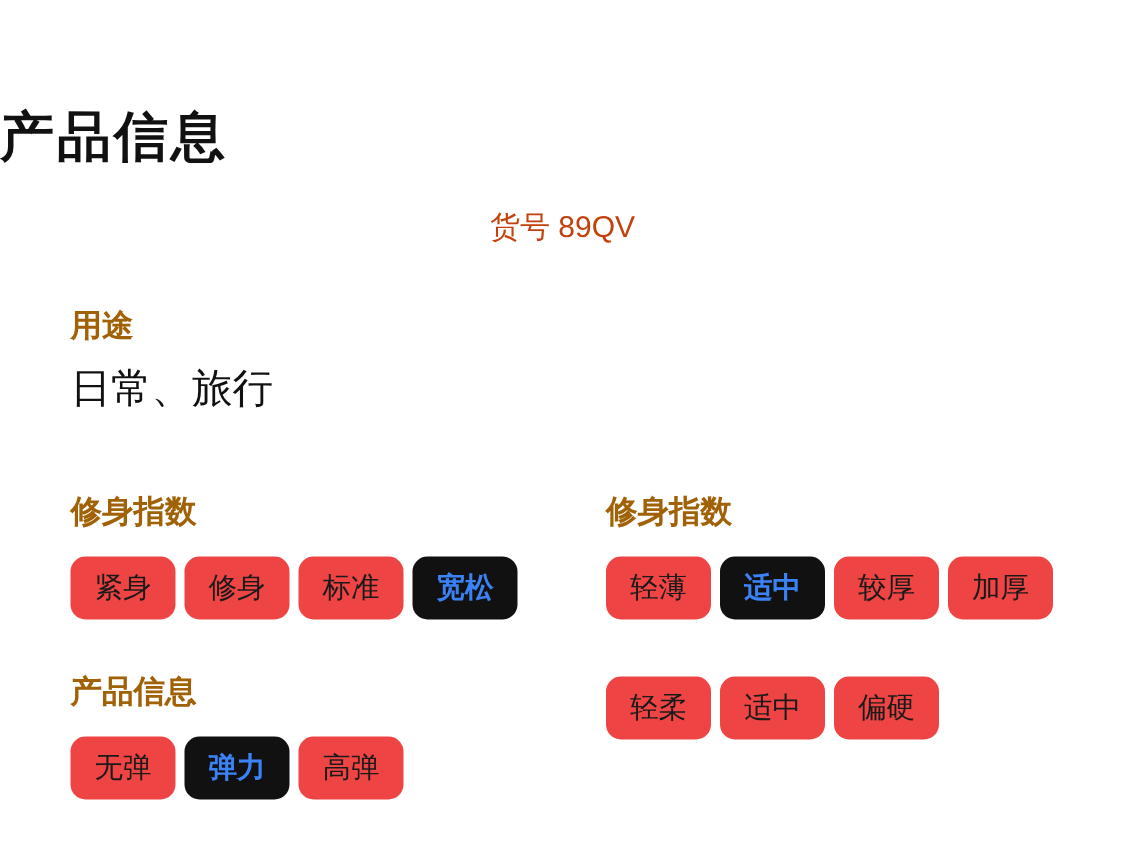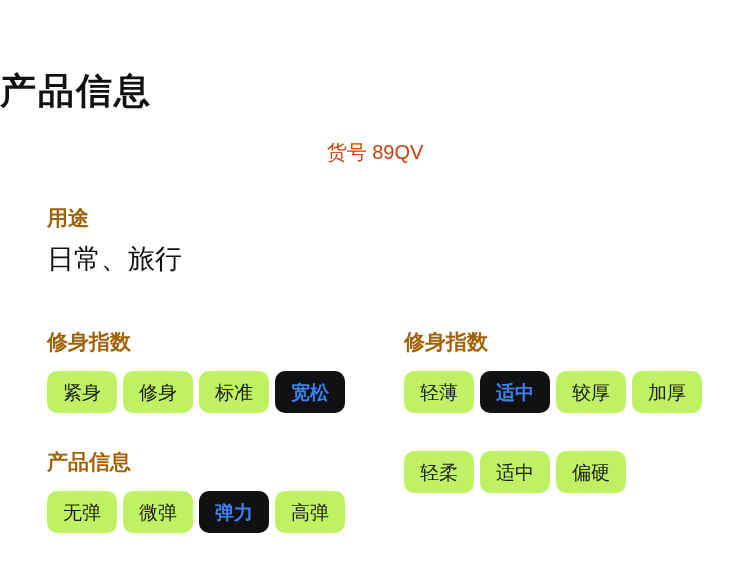--- a/index.html
+++ b/index.html
@@ -66,21 +66,21 @@
     display: flex;
     gap: 6px;
   }
   .pill {
     display: inline-flex;
     align-items: center;
     justify-content: center;
     height: 42px;
     padding: 0 16px;
     box-sizing: border-box;
-    background: #bef264;
+    background: #ef4444;
     border-radius: 10px;
     font-size: 19px;
     line-height: 1;
     color: #1a1a1a;
     white-space: nowrap;
   }
   .pill.selected {
     background: #111111;
     color: #3b82f6;
     font-weight: 700;
@@ -118,21 +118,20 @@
         <span class="pill selected">适中</span>
         <span class="pill">较厚</span>
         <span class="pill">加厚</span>
       </div>
     </section>
 
     <section class="index-section">
       <h2 class="section-heading">产品信息</h2>
       <div class="pill-row">
         <span class="pill">无弹</span>
-        <span class="pill">微弹</span>
         <span class="pill selected">弹力</span>
         <span class="pill">高弹</span>
       </div>
     </section>
 
     <section class="index-section">
       <div class="pill-row">
         <span class="pill">轻柔</span>
         <span class="pill">适中</span>
         <span class="pill">偏硬</span>

